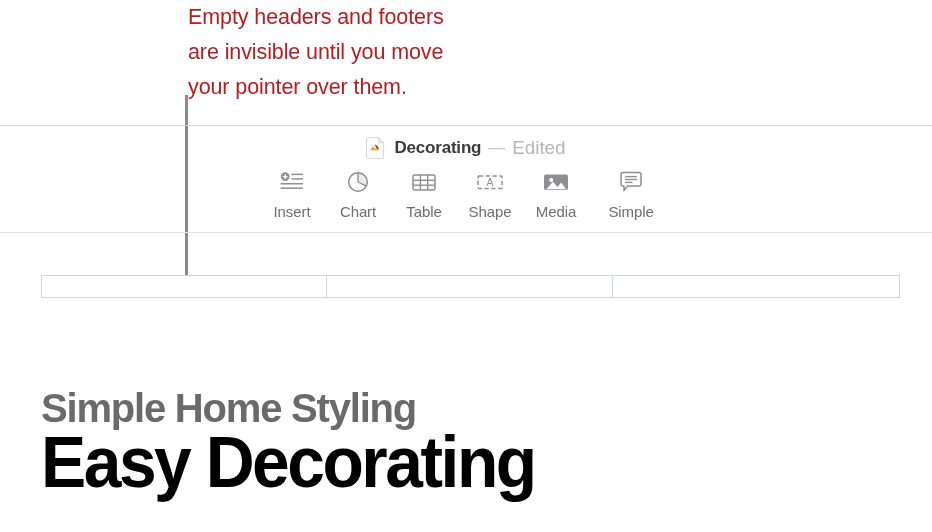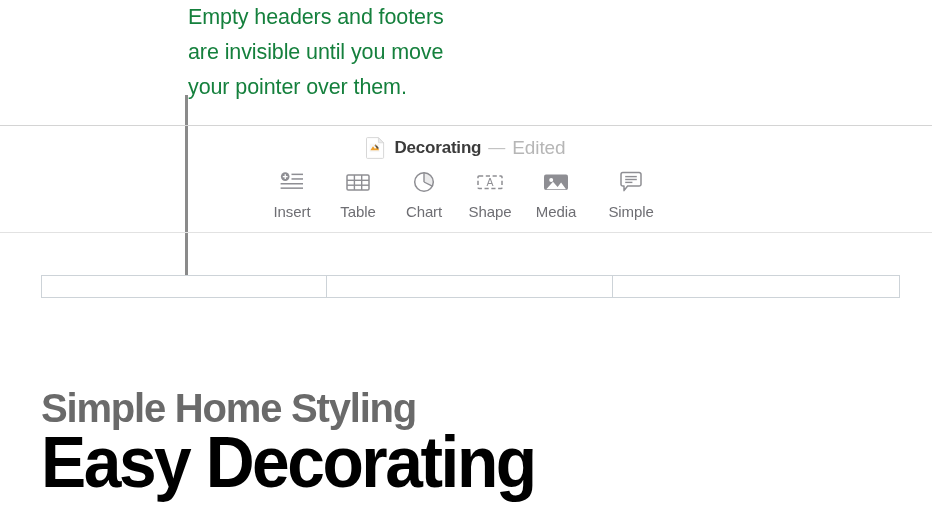--- a/index.html
+++ b/index.html
@@ -17,21 +17,21 @@
   }
 
   
   #callout-text {
     position: absolute;
     left: 188px;
     top: 0px;
     width: 420px;
     font-size: 21.5px;
     line-height: 35px;
-    color: #15803d;
+    color: #b91c1c;
     letter-spacing: -0.1px;
     white-space: pre-line;
   }
   #callout-line {
     position: absolute;
     left: 185px;
     top: 95px;
     width: 3px;
     height: 184px;
     background: #8a8a8a;
@@ -203,45 +203,45 @@
         <rect x="11.5" y="6.2" width="11.5" height="1.5" fill="#8e8e93"></rect>
         <rect x="0.6" y="11.0" width="22.4" height="1.5" fill="#8e8e93"></rect>
         <rect x="0.6" y="15.4" width="22.4" height="1.5" fill="#8e8e93"></rect>
       </svg>
     </span>
     <span class="tlabel">Insert</span>
   </div>
 
   <div class="tool">
     <span class="glyph">
+      <svg width="24" height="22" viewBox="0 0 24 22" xmlns="http://www.w3.org/2000/svg">
+        <circle cx="12" cy="11" r="9.3" fill="none" stroke="#8e8e93" stroke-width="1.5"></circle>
+        <line x1="12" y1="11" x2="12" y2="1.7" stroke="#8e8e93" stroke-width="1.4"></line>
+        <line x1="12" y1="11" x2="20.3" y2="15.2" stroke="#8e8e93" stroke-width="1.4"></line>
+        <path d="M12 11 L12 1.7 A9.3 9.3 0 0 1 20.3 15.2 Z" fill="#8e8e93" opacity="0.18"></path>
+      </svg>
+    </span>
+    <span class="tlabel">Chart</span>
+  </div>
+
+  <div class="tool">
+    <span class="glyph">
       <svg width="24" height="20" viewBox="0 0 24 20" xmlns="http://www.w3.org/2000/svg">
         <rect x="1" y="3" width="22" height="15" rx="1.3" fill="none" stroke="#8e8e93" stroke-width="1.5"></rect>
         <line x1="1" y1="8.3" x2="23" y2="8.3" stroke="#8e8e93" stroke-width="1.4"></line>
         <line x1="1" y1="13.2" x2="23" y2="13.2" stroke="#8e8e93" stroke-width="1.4"></line>
         <line x1="8.4" y1="3" x2="8.4" y2="18" stroke="#8e8e93" stroke-width="1.4"></line>
         <line x1="15.7" y1="3" x2="15.7" y2="18" stroke="#8e8e93" stroke-width="1.4"></line>
       </svg>
     </span>
     <span class="tlabel">Table</span>
   </div>
 
   <div class="tool">
     <span class="glyph">
-      <svg width="24" height="22" viewBox="0 0 24 22" xmlns="http://www.w3.org/2000/svg">
-        <circle cx="12" cy="11" r="9.3" fill="none" stroke="#8e8e93" stroke-width="1.5"></circle>
-        <line x1="12" y1="11" x2="12" y2="1.7" stroke="#8e8e93" stroke-width="1.4"></line>
-        <line x1="12" y1="11" x2="20.3" y2="15.2" stroke="#8e8e93" stroke-width="1.4"></line>
-        <path d="M12 11 L12 1.7 A9.3 9.3 0 0 1 20.3 15.2 Z" fill="#8e8e93" opacity="0.18"></path>
-      </svg>
-    </span>
-    <span class="tlabel">Chart</span>
-  </div>
-
-  <div class="tool">
-    <span class="glyph">
       <svg width="26" height="20" viewBox="0 0 26 20" xmlns="http://www.w3.org/2000/svg">
         <rect x="1" y="4" width="24" height="12.5" rx="1" fill="none" stroke="#8e8e93" stroke-width="1.5" stroke-dasharray="4.2 2.6"></rect>
         <text x="13" y="14.4" font-family="Liberation Sans, sans-serif" font-size="10.5" fill="#8e8e93" text-anchor="middle">A</text>
       </svg>
     </span>
     <span class="tlabel">Shape</span>
   </div>
 
 
   <div class="tool">

